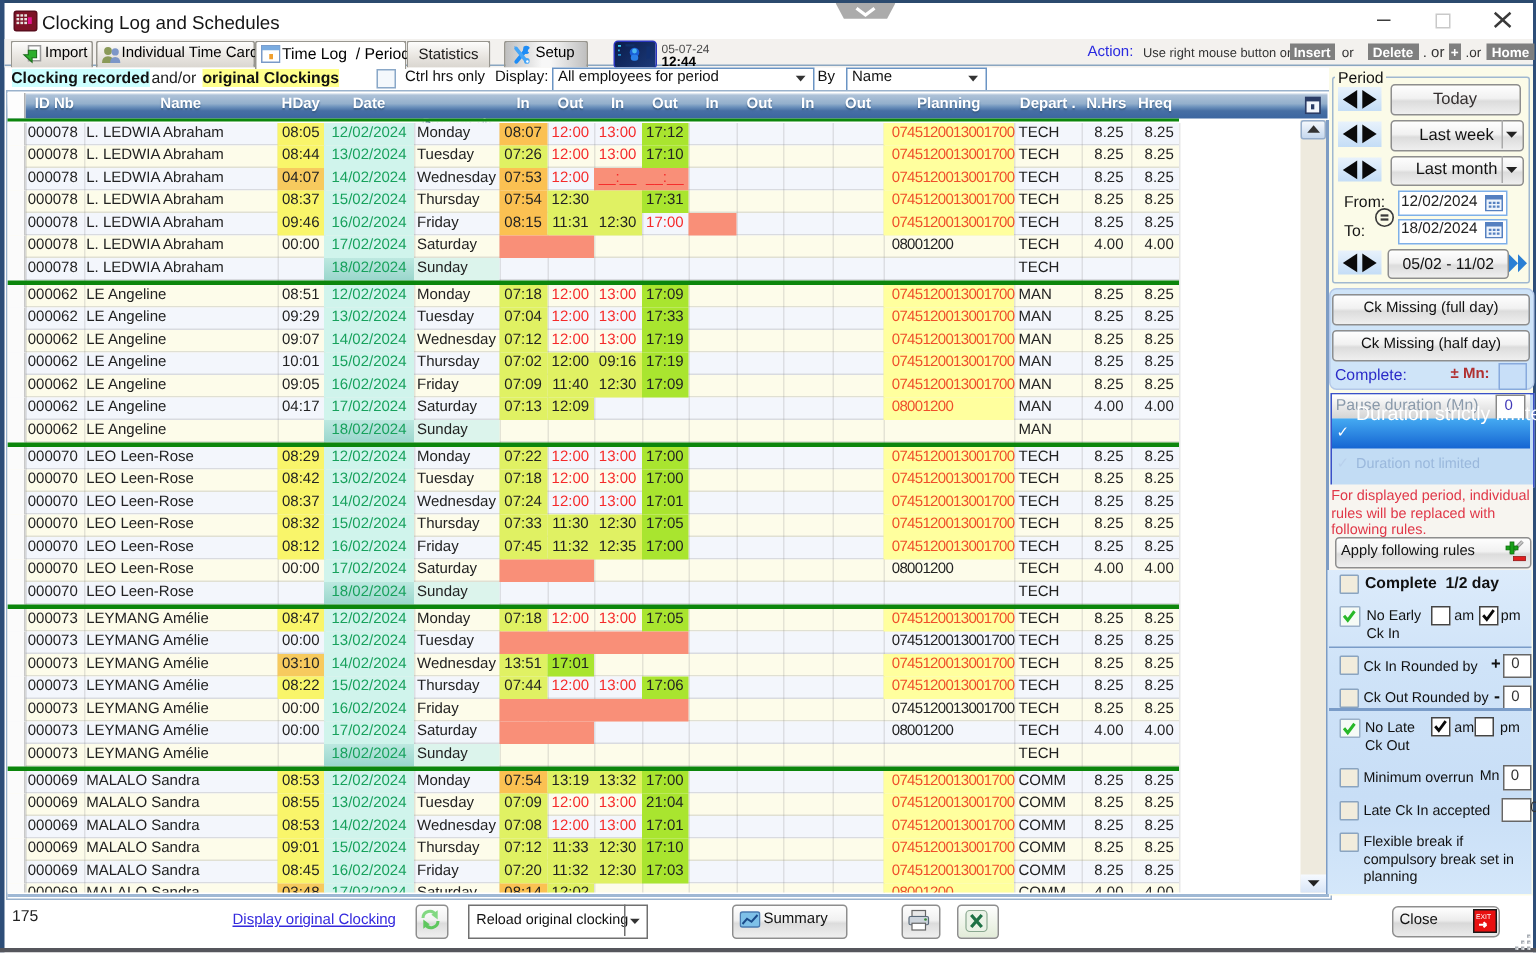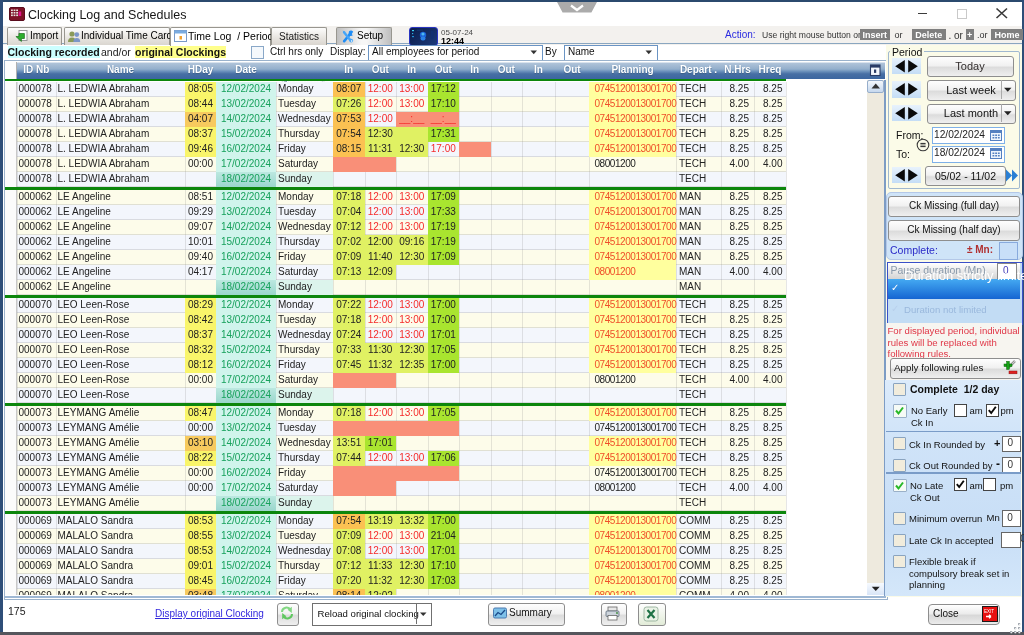--- a/index.html
+++ b/index.html
@@ -439,21 +439,21 @@
 <div class="s" style="left:391.5px;width:31.5px;top:154.5px;height:12px;line-height:12px;text-align:center;color:#222;">09:16</div>
 <div class="a" style="left:423px;top:153.0px;width:31.5px;height:15px;background:#a9e52f;"></div>
 <div class="s" style="left:423px;width:31.5px;top:154.5px;height:12px;line-height:12px;text-align:center;color:#222;">17:19</div>
 <div class="a" style="left:584.5px;top:153.0px;width:87.0px;height:15px;background:#ffff9e;"></div>
 <div class="s" style="left:590.0px;top:154.5px;height:12px;line-height:12px;letter-spacing:-0.45px;color:#ef4f2a;">0745120013001700</div>
 <div class="s" style="left:674.5px;top:154.5px;height:12px;line-height:12px;color:#222;">MAN</div>
 <div class="s" style="left:716.5px;width:28.0px;top:154.5px;height:12px;line-height:12px;text-align:right;color:#222;">8.25</div>
 <div class="s" style="left:749.5px;width:28.5px;top:154.5px;height:12px;line-height:12px;text-align:right;color:#222;">8.25</div>
 <div class="s" style="left:14px;top:169.5px;height:12px;line-height:12px;color:#222;">000062</div>
 <div class="s" style="left:53.0px;top:169.5px;height:12px;line-height:12px;color:#222;">LE Angeline</div>
-<div class="s" style="left:180.5px;width:28.0px;top:169.5px;height:12px;line-height:12px;text-align:right;color:#222;">09:40</div>
+<div class="s" style="left:180.5px;width:28.0px;top:169.5px;height:12px;line-height:12px;text-align:right;color:#222;">09:05</div>
 <div class="a" style="left:211.5px;top:168.0px;width:60.0px;height:15px;background:#d0f4ec;"></div>
 <div class="s" style="left:211.5px;width:60.0px;top:169.5px;height:12px;line-height:12px;text-align:center;color:#17a15c;">16/02/2024</div>
 <div class="s" style="left:273.5px;top:169.5px;height:12px;line-height:12px;color:#222;">Friday</div>
 <div class="a" style="left:328.5px;top:168.0px;width:31.5px;height:15px;background:#e0f163;"></div>
 <div class="s" style="left:328.5px;width:31.5px;top:169.5px;height:12px;line-height:12px;text-align:center;color:#222;">07:09</div>
 <div class="a" style="left:360px;top:168.0px;width:31.5px;height:15px;background:#e0f163;"></div>
 <div class="s" style="left:360px;width:31.5px;top:169.5px;height:12px;line-height:12px;text-align:center;color:#222;">11:40</div>
 <div class="a" style="left:391.5px;top:168.0px;width:31.5px;height:15px;background:#e0f163;"></div>
 <div class="s" style="left:391.5px;width:31.5px;top:169.5px;height:12px;line-height:12px;text-align:center;color:#222;">12:30</div>
 <div class="a" style="left:423px;top:168.0px;width:31.5px;height:15px;background:#a9e52f;"></div>

